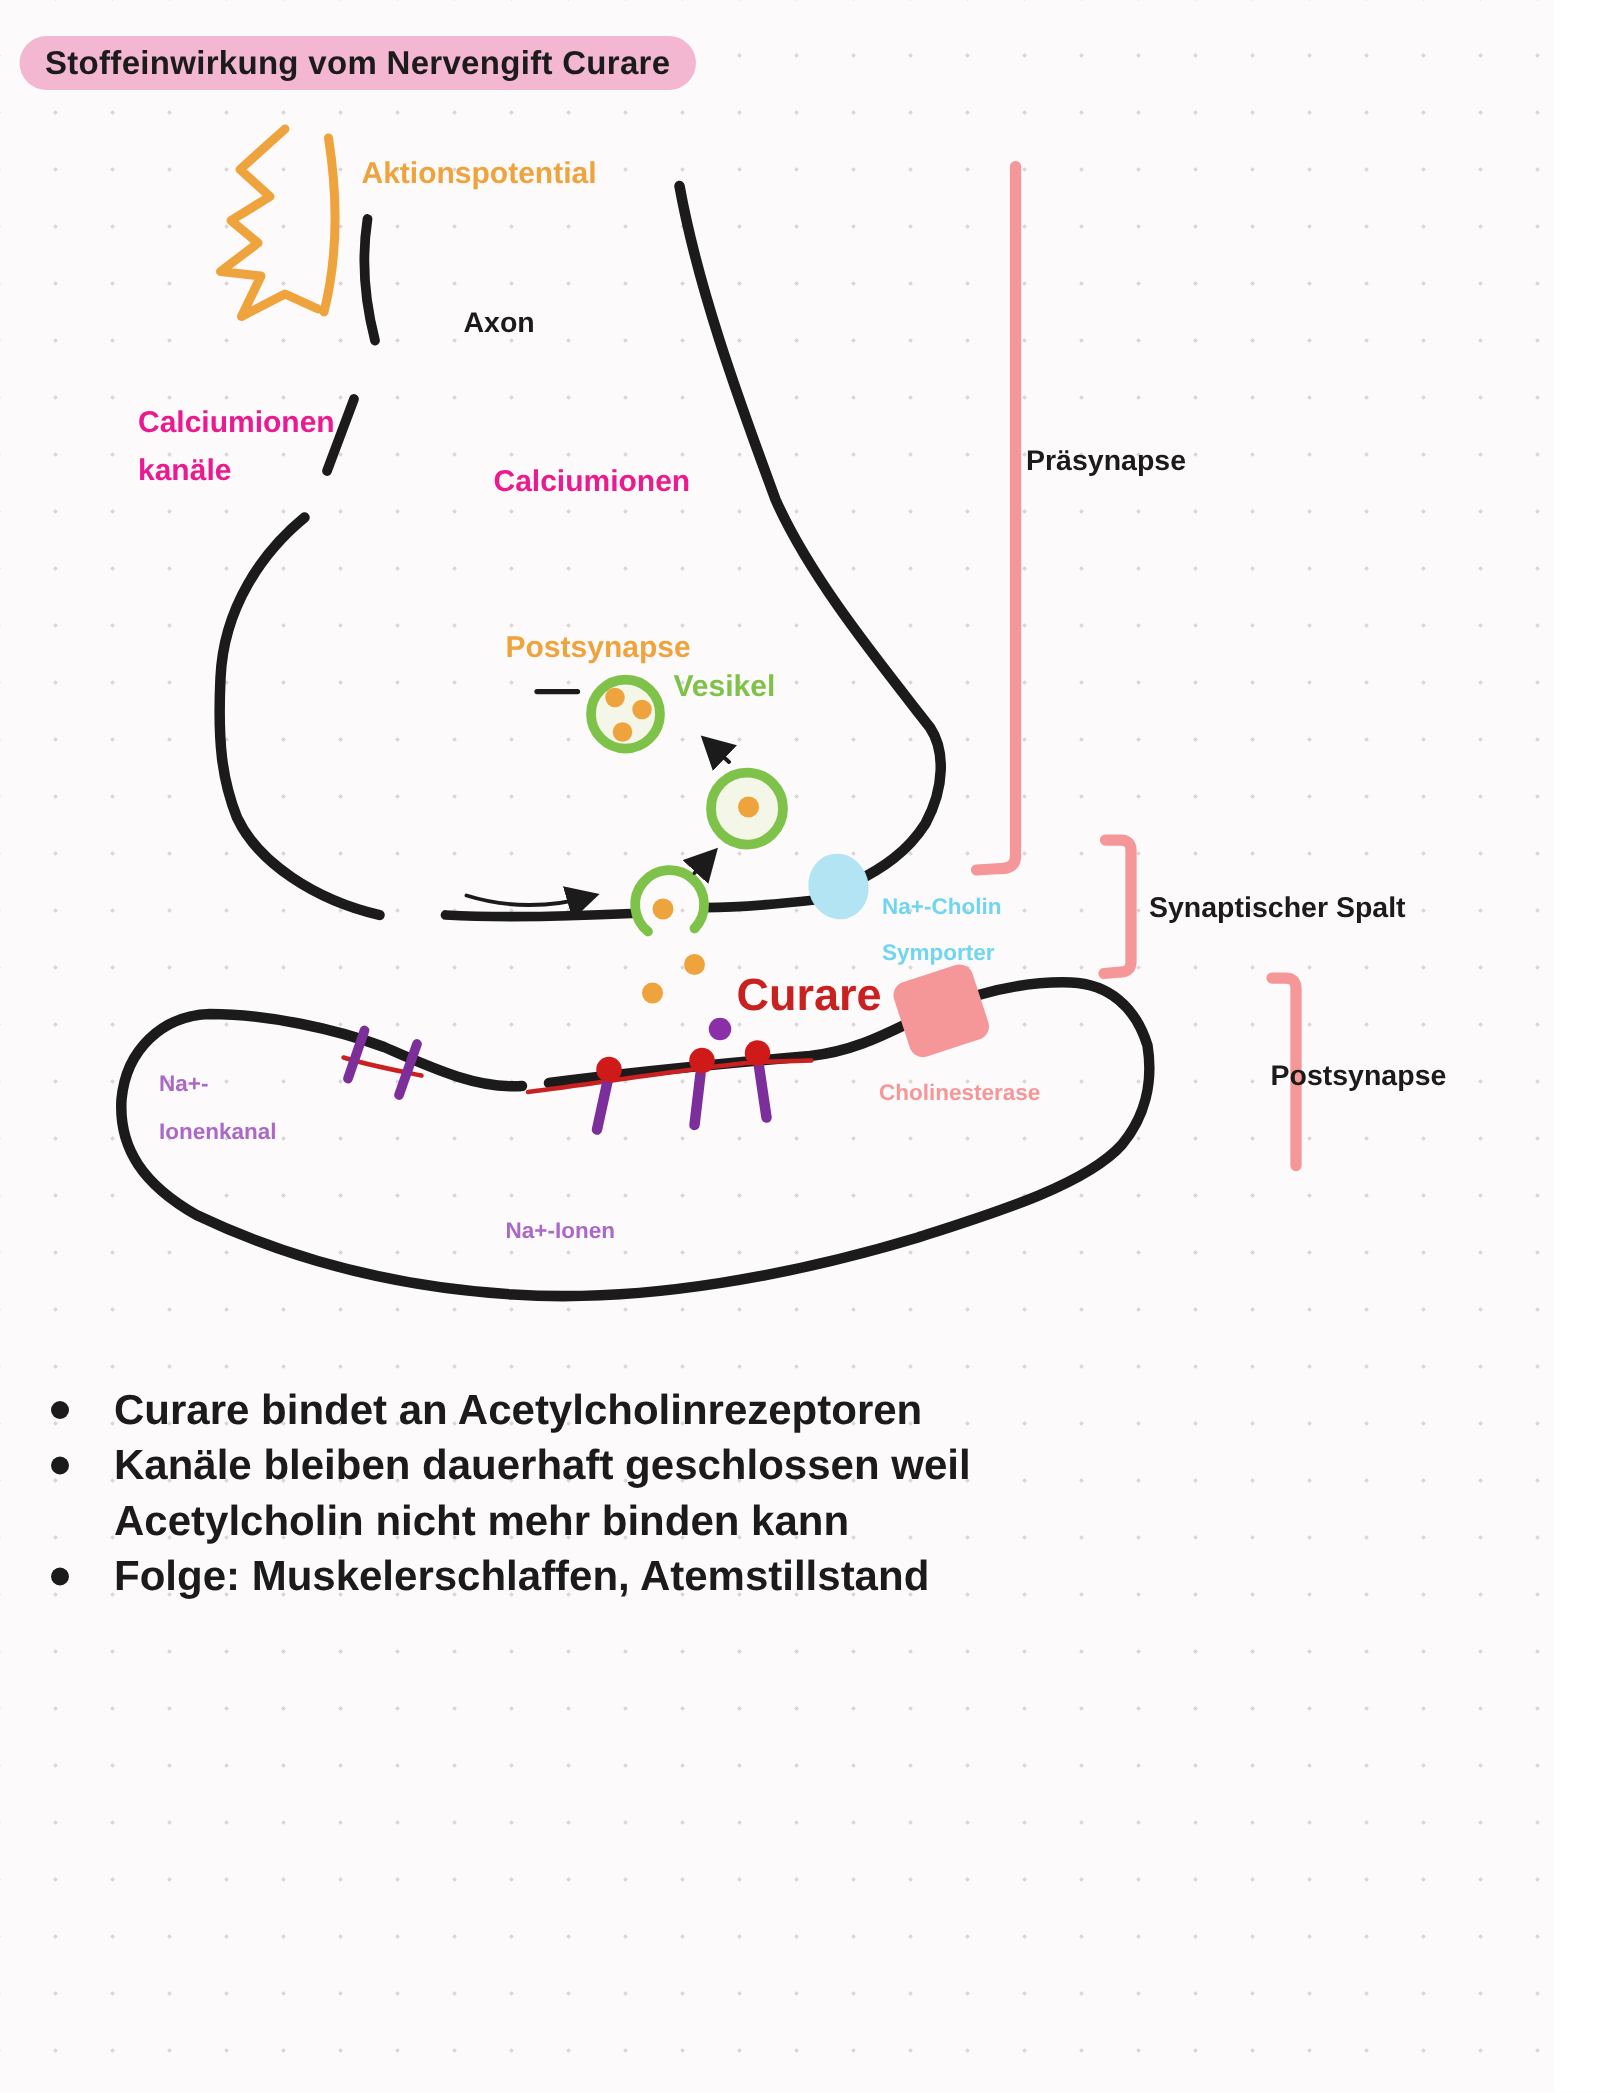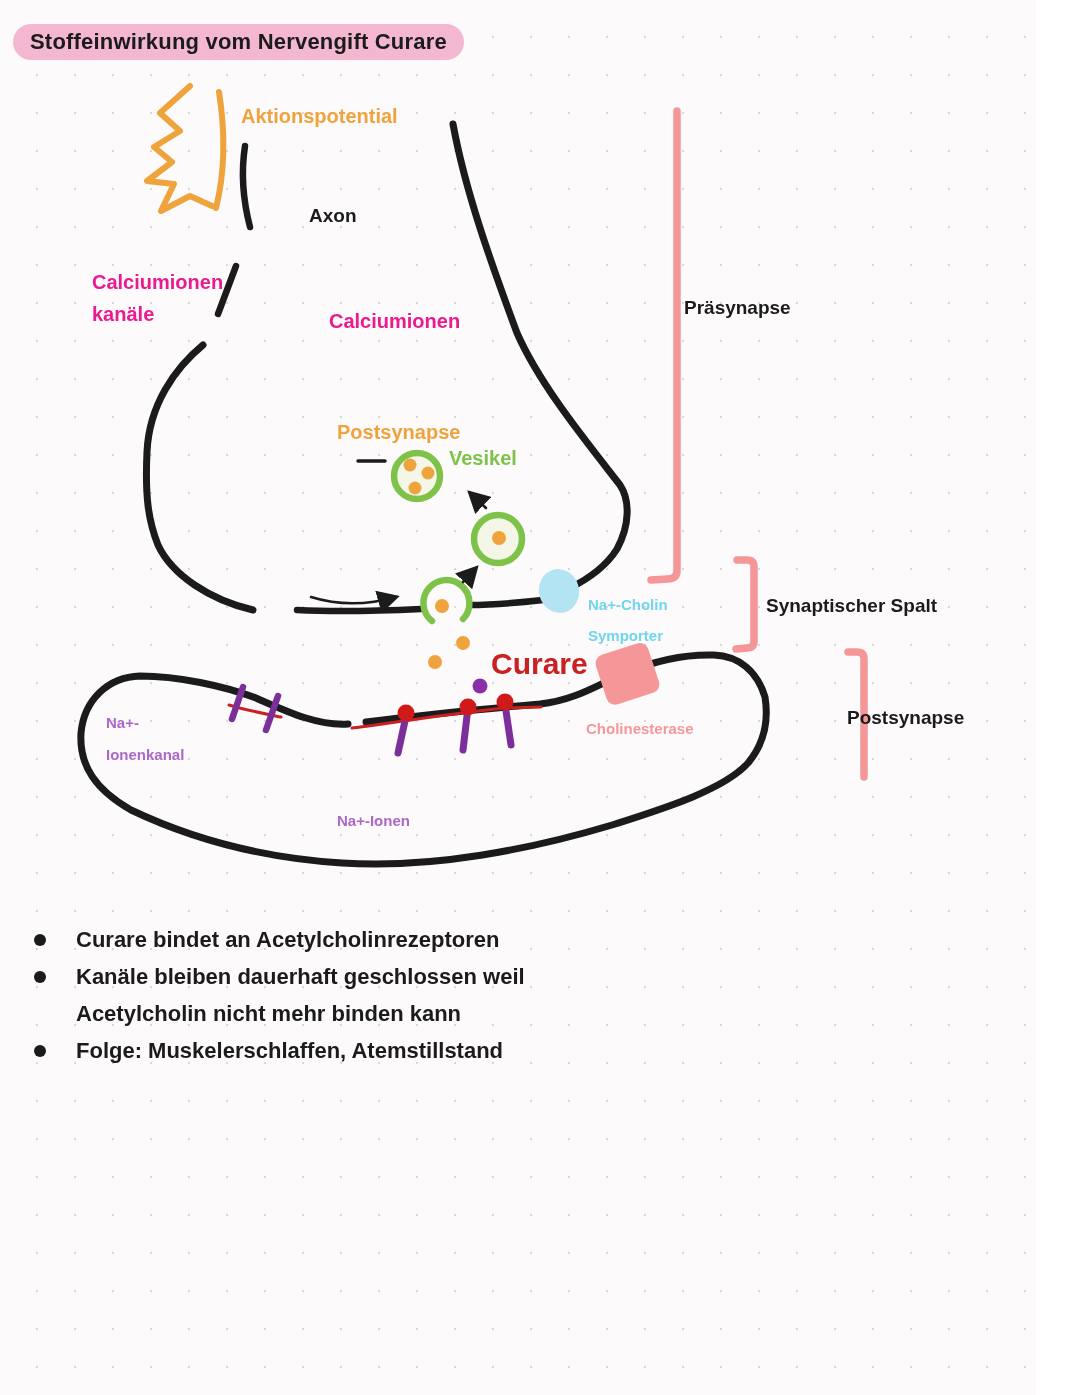--- a/index.html
+++ b/index.html
@@ -43,21 +43,21 @@
   .redline-s{stroke:var(--c-red,#d42222);fill:none;stroke-linecap:round;}
   .purple-s{stroke:var(--c-purple,#7c2f9a);fill:none;stroke-linecap:round;}
   .orange-f{fill:var(--c-orange,#efa33c);}
   .red-f{fill:var(--c-receptor-red,#d01a1a);}
   .purple-f{fill:var(--c-purple-dot,#8b2fa8);}
   .vesicle-f{fill:var(--c-vesicle-fill,#f4f6e8);}
   .blue-f{fill:var(--c-light-blue,#b3e4f4);}
   .salmon-f{fill:var(--c-salmon,#f59798);}
   
   .notes{position:absolute;left:28px;top:921px;width:620px;
-    font-size:22px;font-weight:bold;color:var(--c-ink,#1b1b1b);line-height:37px;}
+    font-size:28px;font-weight:bold;color:var(--c-ink,#1b1b1b);line-height:37px;}
   .note-item{display:flex;align-items:flex-start;}
   .note-dot{flex:0 0 auto;width:12px;height:12px;border-radius:50%;
     background:var(--c-ink,#1b1b1b);margin:13px 30px 0 6px;}
   .note-text{flex:1 1 auto;}
 </style>
 </head>
 <body>
 
 <div class="page">
 

